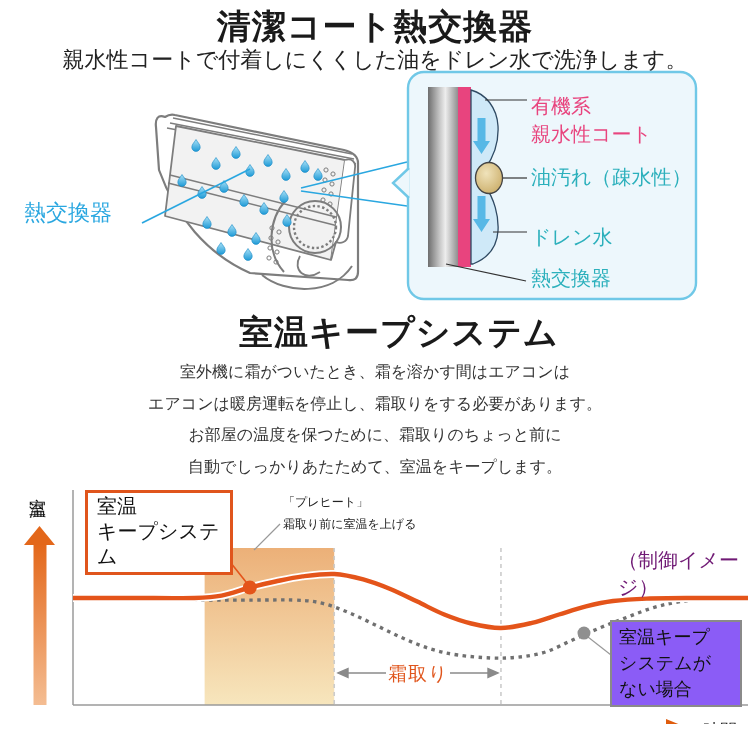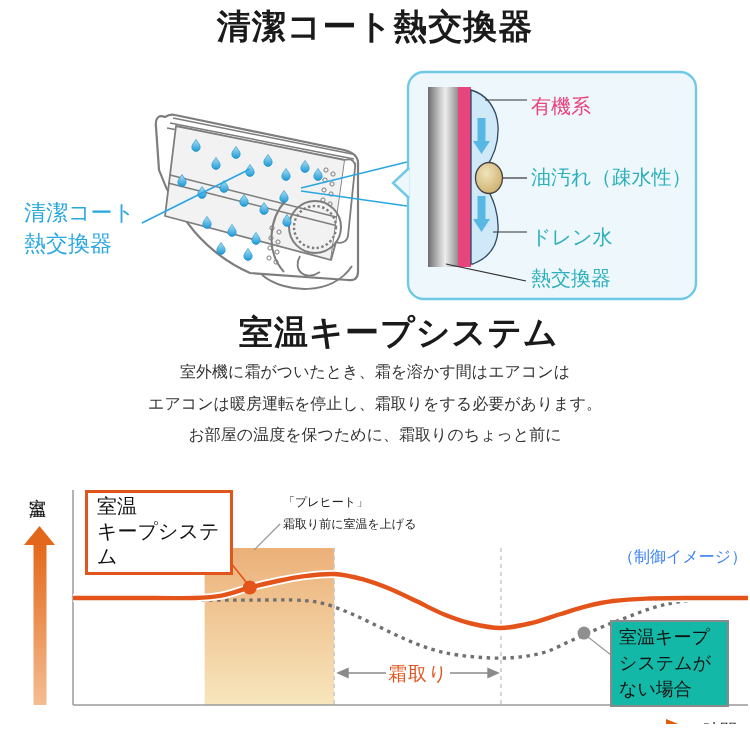--- a/index.html
+++ b/index.html
@@ -10,34 +10,35 @@
   .h1{font-size:34px;font-weight:800;color:#1a1a1a;letter-spacing:1px;}
   .sub{font-size:22px;color:#222;}
   .body-text{font-size:16px;color:#333;line-height:31.5px;}
   .unit-label{font-size:22px;line-height:31px;color:#2aa7e0;font-weight:500;}
   .co-label{font-size:20px;white-space:nowrap;}
   .pink{color:#e8447e;}
   .teal{color:#2cb0bc;}
   .keep-box{left:85px;top:490px;width:133px;border:3.5px solid #e0551c;background:#fff;
             padding:1px 0 3px 9px;font-size:20px;line-height:25px;color:#111;z-index:3;}
   .preheat{left:283px;top:491px;font-size:12px;line-height:22px;color:#222;z-index:3;}
-  .ctrl-note{left:618px;top:547px;font-size:16px;color:#3b82f6;z-index:3;}
+  .ctrl-note{left:618px;top:547px;font-size:20px;color:#701a75;z-index:3;}
   .defrost{left:388px;top:661px;font-size:19px;color:#e0551c;letter-spacing:1px;z-index:3;}
-  .nosys-box{left:610px;top:620px;width:100px;border:2px solid #8a8a8a;background:#14b8a6;
-             padding:2px 8px 3px 7px;font-size:18px;line-height:26px;color:#111;z-index:3;}
+  .nosys-box{left:610px;top:620px;width:100px;border:2px solid #8a8a8a;background:#8b5cf6;
+             padding:2px 21px 3px 7px;font-size:18px;line-height:26px;color:#111;z-index:3;}
   .xlabel{left:703px;top:719px;font-size:17px;color:#111;z-index:3;}
   .ylabel{left:26px;top:485px;font-size:17px;color:#111;writing-mode:vertical-rl;letter-spacing:3px;z-index:3;}
   svg{display:block;}
 </style>
 </head>
 <body>
 
 <div id="stage">
 
   <div class="abs center h1" style="top:4px;">清潔コート熱交換器</div>
+  <div class="abs center sub" style="top:45px;">親水性コートで付着しにくくした油をドレン水で洗浄します。</div>
 
   <svg class="abs" style="left:0;top:70px;" width="750" height="240" viewBox="0 0 750 240">
     <defs>
       <linearGradient id="dropGrad" x1="0" y1="0" x2="0" y2="1">
         <stop offset="0" stop-color="#a9e1f7"></stop>
           <stop offset="1" stop-color="#1e9ad6"></stop>
       </linearGradient>
       <linearGradient id="barGrad" x1="0" y1="0" x2="1" y2="0">
         <stop offset="0" stop-color="#6e6e6e"></stop>
           <stop offset="0.4" stop-color="#c9c9c9"></stop>
@@ -127,33 +128,34 @@
       <polygon points="477.5,48 485.5,48 485.5,71 490,71 481.5,84 473,71 477.5,71" fill="#57b8e6"></polygon>
       <polygon points="477.5,126 485.5,126 485.5,149 490,149 481.5,162 473,149 477.5,149" fill="#57b8e6"></polygon>
       <path d="M485,30 L527,30" stroke="#333" stroke-width="1.2"></path>
       <path d="M503,108 L527,108" stroke="#333" stroke-width="1.2"></path>
       <path d="M493,162 L527,162" stroke="#333" stroke-width="1.2"></path>
       <path d="M446,194 L526,211" stroke="#333" stroke-width="1.2"></path>
     </g>
   </svg>
 
   <div class="abs unit-label" style="left:24px;top:197px;">
-    <div>清潔コート</div>
     <div>熱交換器</div>
   </div>
   <div class="abs co-label pink" style="left:531px;top:93px;">有機系</div>
+  <div class="abs co-label pink" style="left:531px;top:121px;">親水性コート</div>
   <div class="abs co-label teal" style="left:531px;top:164px;">油汚れ（疎水性）</div>
   <div class="abs co-label teal" style="left:531px;top:224px;">ドレン水</div>
   <div class="abs co-label teal" style="left:531px;top:265px;">熱交換器</div>
 
   <div class="abs center h1" style="top:310px;padding-left:24px;">室温キープシステム</div>
   <div class="abs center body-text" style="top:356px;">
     <div>室外機に霜がついたとき、霜を溶かす間はエアコンは</div>
     <div>エアコンは暖房運転を停止し、霜取りをする必要があります。</div>
     <div>お部屋の温度を保つために、霜取りのちょっと前に</div>
+    <div>自動でしっかりあたためて、室温をキープします。</div>
   </div>
 
   <svg id="chart-svg" class="abs" style="left:0;top:470px;" width="750" height="280" viewBox="0 0 750 280">
     <defs>
       <linearGradient id="regGrad" x1="0" y1="0" x2="0" y2="1">
         <stop offset="0" stop-color="#ecb078"></stop>
           <stop offset="1" stop-color="#f7e6bd"></stop>
       </linearGradient>
       <linearGradient id="yGrad" x1="0" y1="0" x2="0" y2="1">
         <stop offset="0" stop-color="#e3671a"></stop>

